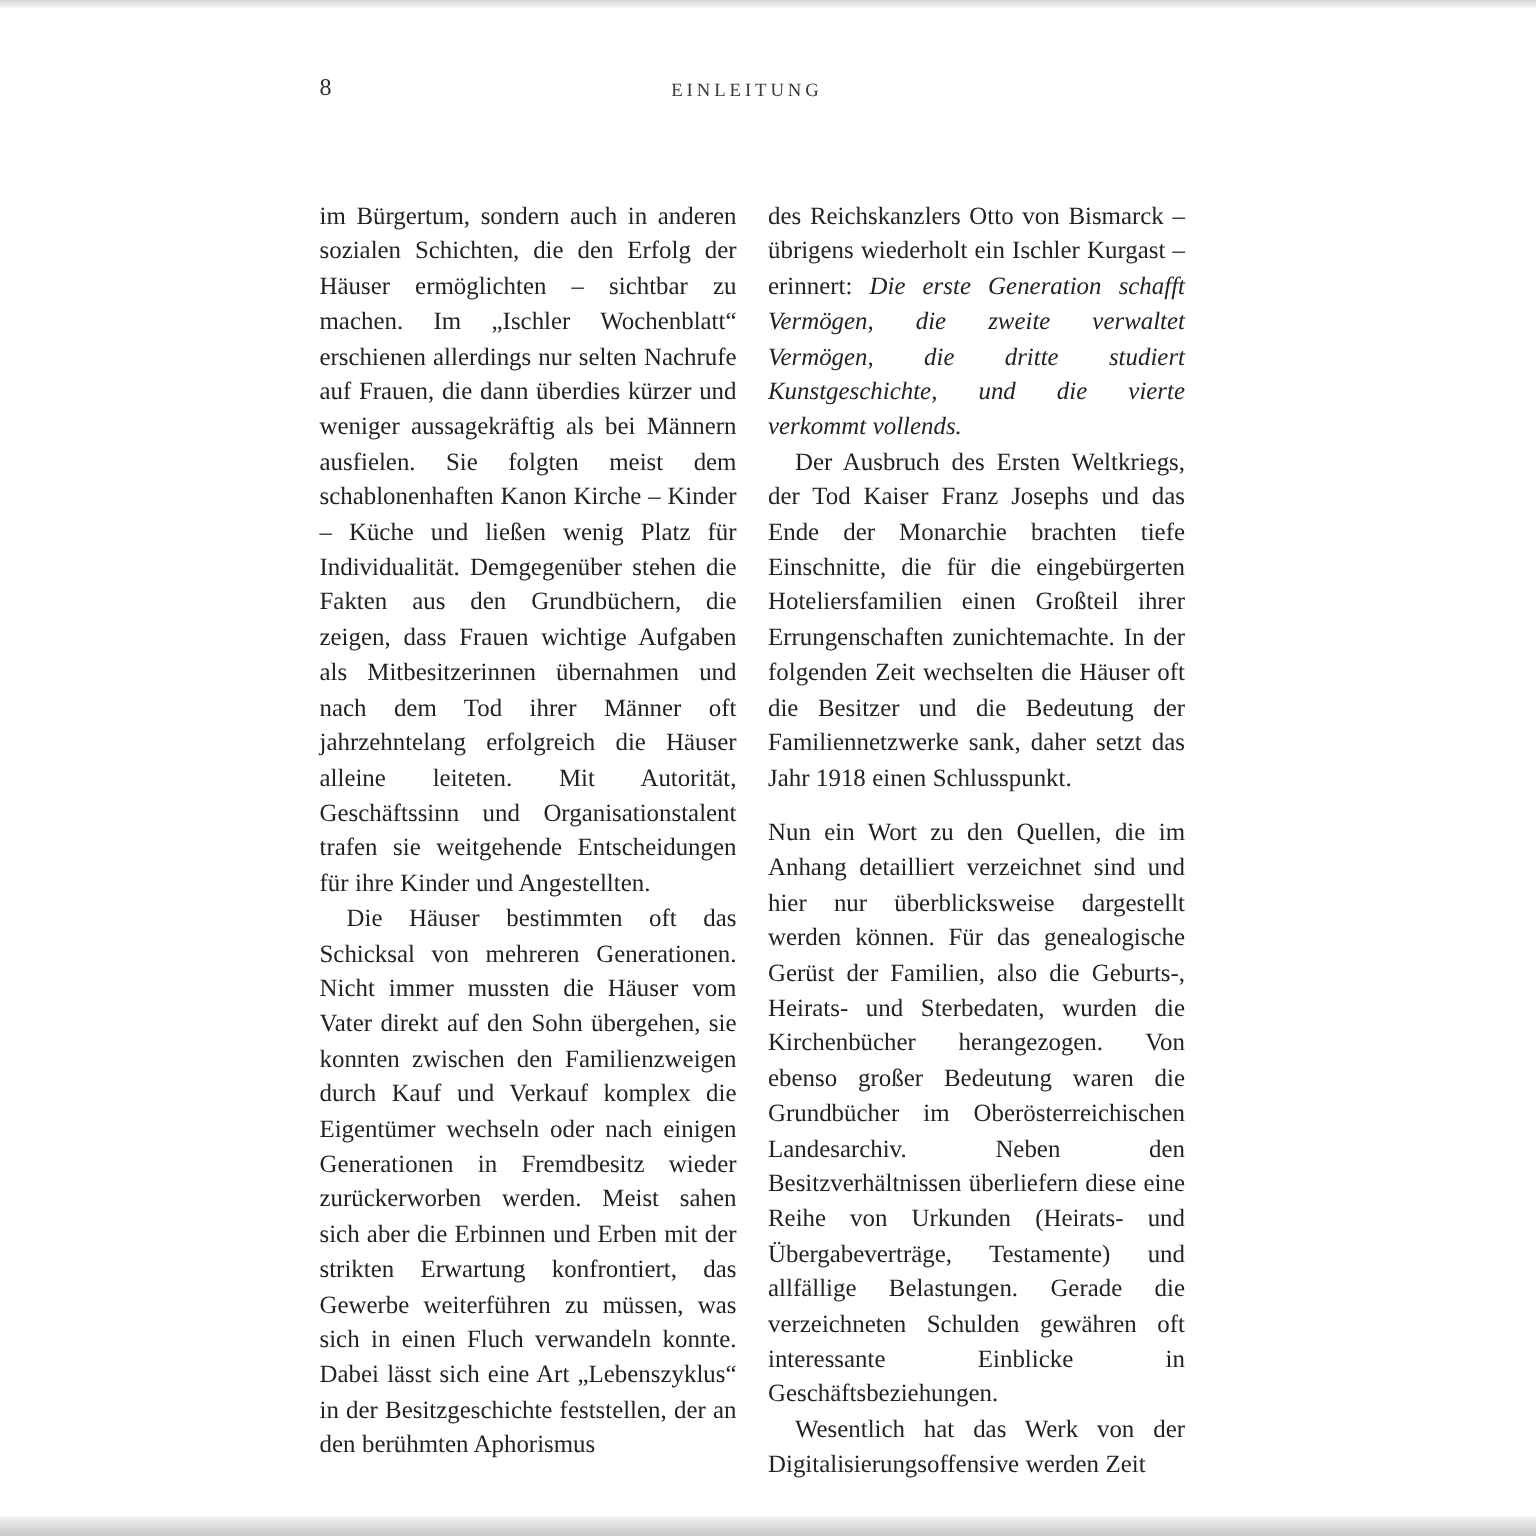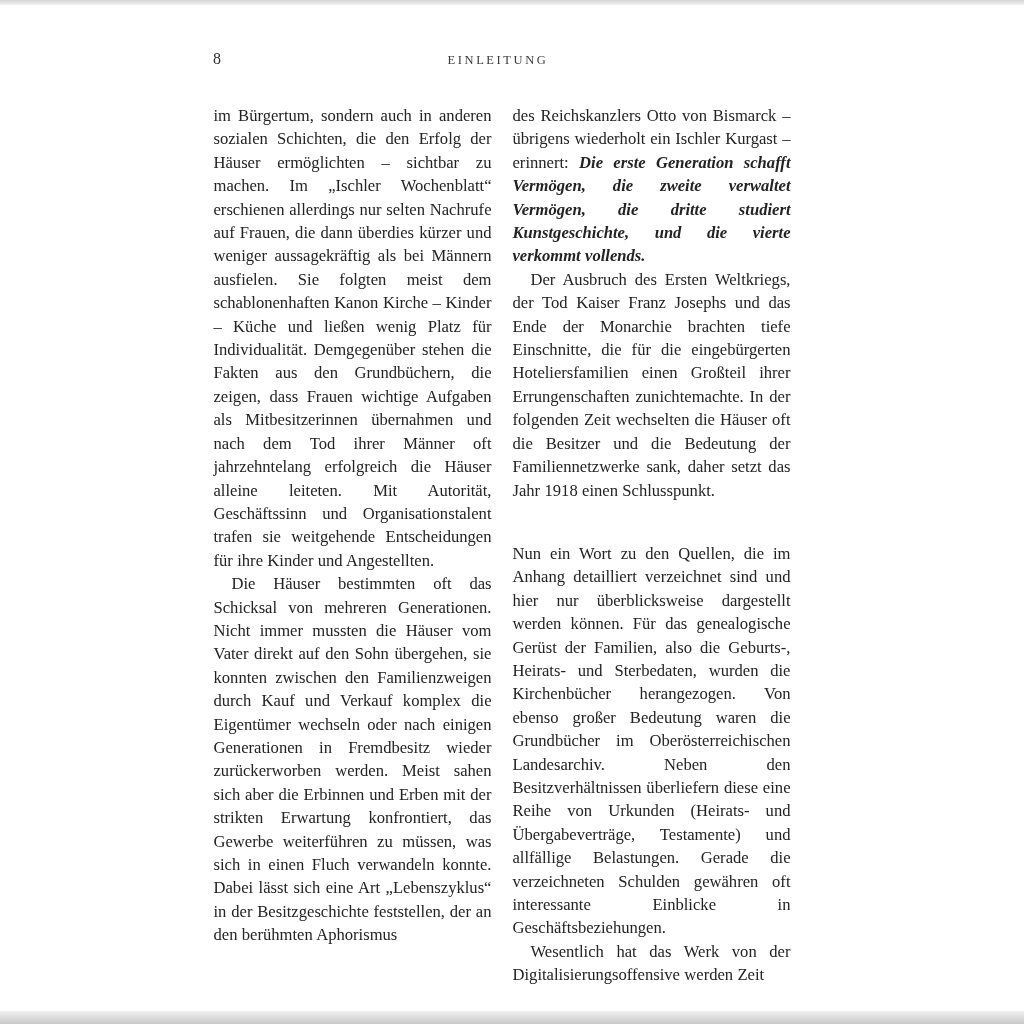--- a/index.html
+++ b/index.html
@@ -46,44 +46,43 @@
     left: 0;
     right: 8px;
     top: 3px;
     text-align: center;
     font-size: 12.5px;
     letter-spacing: 2.6px;
     color: #3a3a3a;
   }
   .textblock {
     position: absolute;
-    top: 104px;
+    top: 132px;
     left: 213px;
     width: 578px;
     display: flex;
     gap: 21px;
-    justify-content: center;
   }
   .column {
     width: 278px;
     flex: 0 0 278px;
   }
   .para {
     margin: 0;
     font-size: 16.6px;
     line-height: 23.4px;
     color: #232323;
     text-align: justify;
     hyphens: auto;
     -webkit-hyphens: auto;
     word-spacing: 0.2px;
   }
   .para.indent { text-indent: 18px; }
-  .para.space-before { margin-top: 40px; }
-  .para em { font-style: italic; font-weight: bold; }
+  .para.space-before { margin-top: 13px; }
+  .para em { font-style: italic; }
 </style>
 </head>
 <body>
 
 <div class="sheet">
   <div class="edge-top"></div>
 
   <div class="running-head">
     <span class="page-number">8</span>
     <span class="head-title">EINLEITUNG</span>

